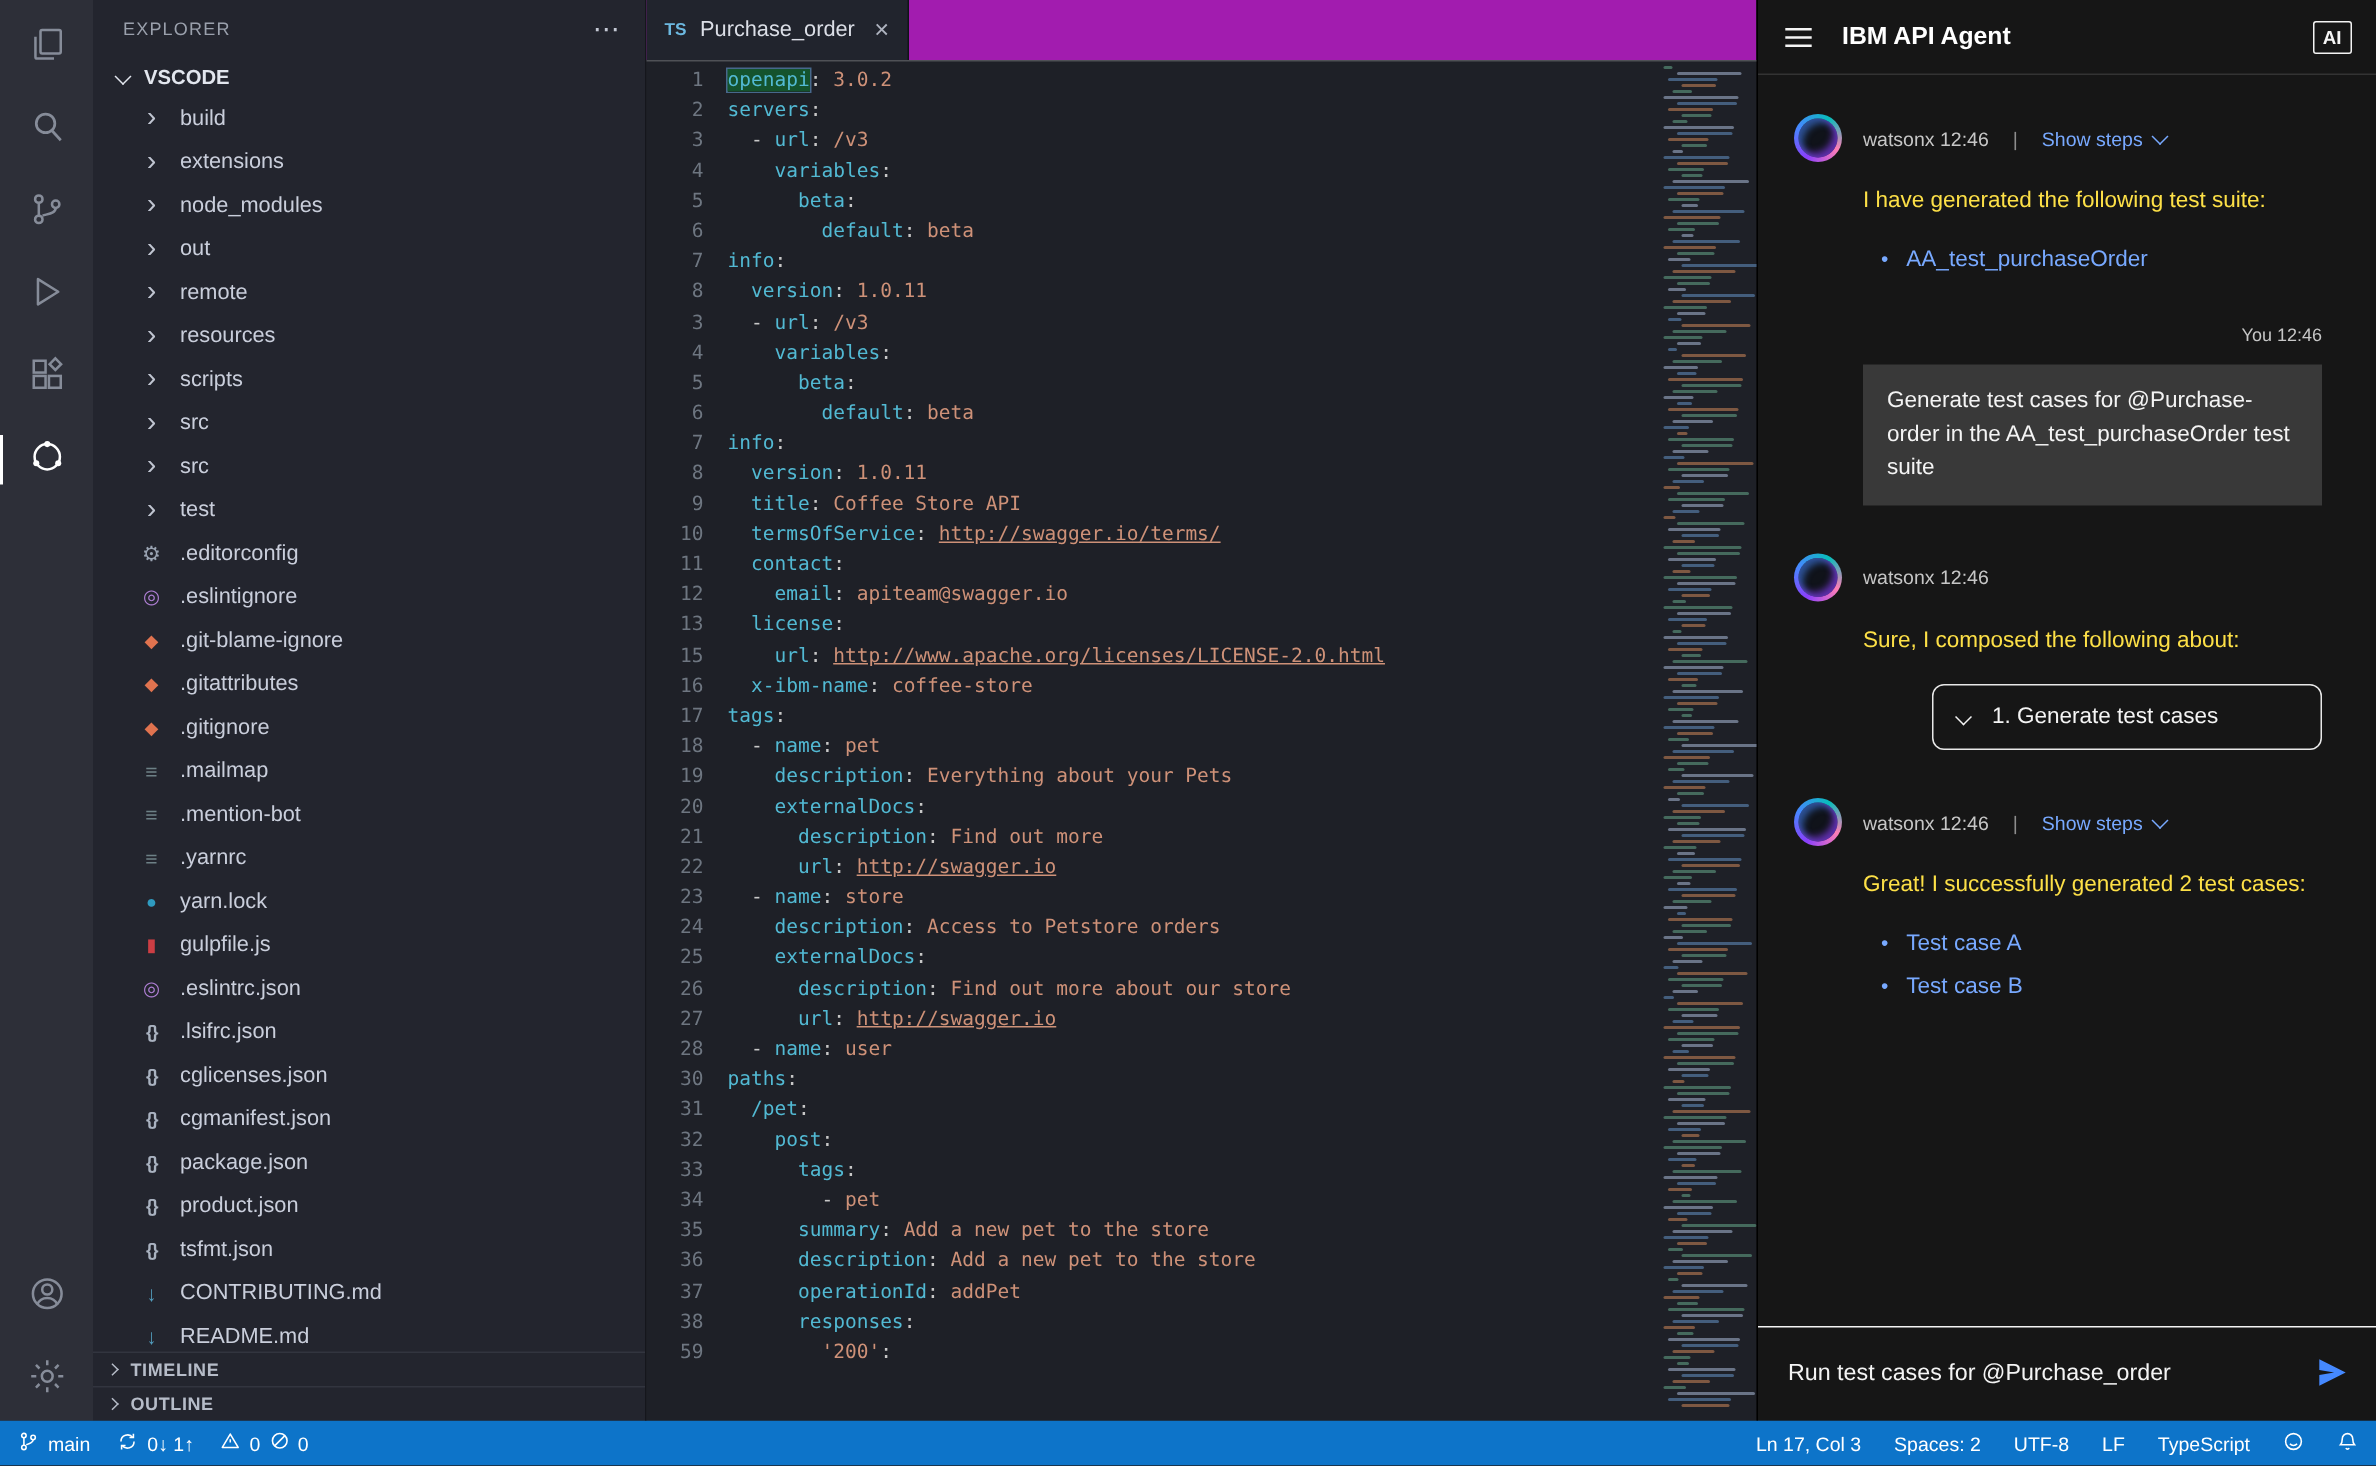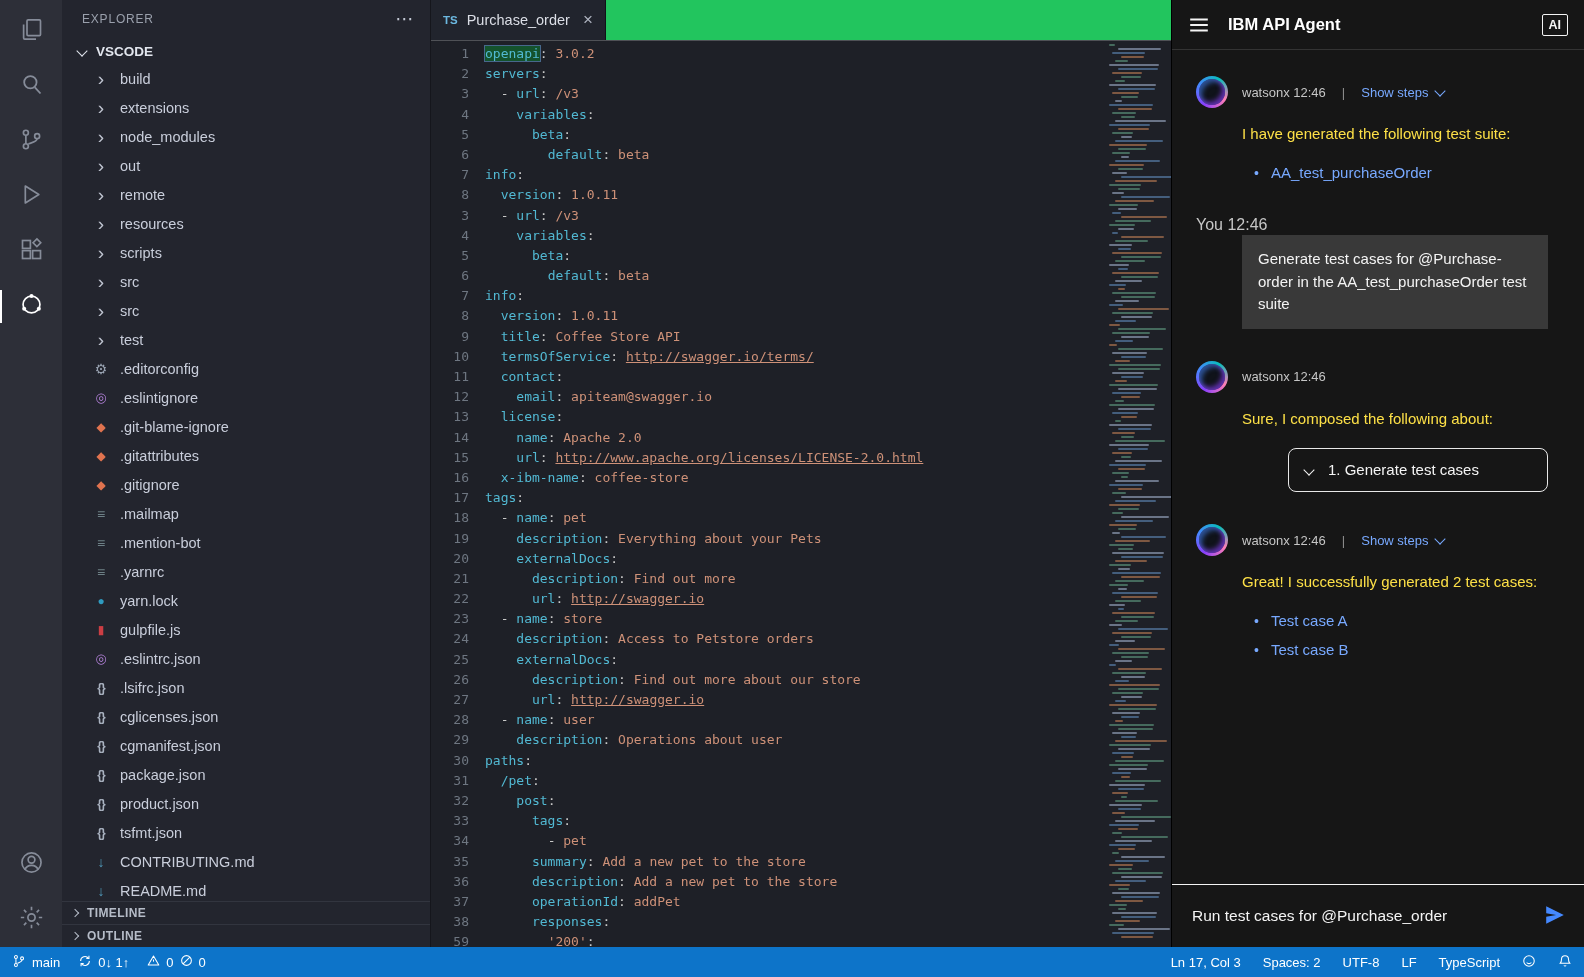--- a/index.html
+++ b/index.html
@@ -34,21 +34,21 @@
   .tree-label{color:#c9cedb}
   .sb-section{flex:none;display:flex;align-items:center;gap:9px;height:22px;padding-left:10px;font-size:12px;font-weight:700;letter-spacing:.4px;color:#b6bcc8;border-top:1px solid #32353f;cursor:pointer}
 
   
   .chev{display:inline-block;width:7px;height:7px;border-right:1.6px solid currentColor;border-bottom:1.6px solid currentColor;transform:rotate(45deg)}
   .chev.r{transform:rotate(-45deg)}
   .chev.sm{width:5px;height:5px}
 
   
   .editorwrap{flex:1;min-width:0;display:flex;flex-direction:column;background:#1e2027}
-  .tabbar{height:40px;flex:none;background:#22c55e;display:flex}
+  .tabbar{height:40px;flex:none;background:#a21caf;display:flex}
   .tab{display:flex;align-items:center;gap:9px;padding:0 12px;background:#21242d;color:#dbdee6;font-size:14.5px;border-right:1px solid #101218;cursor:pointer}
   .tab-badge{color:#6cb8e0;font-size:11.5px;font-weight:700}
   .tab-close{color:#aeb3bf;font-size:17px;margin-left:4px;cursor:pointer}
   .code-area{flex:1;position:relative;overflow:hidden;border-top:1px solid rgba(255,255,255,.22)}
   .code-scroll{position:absolute;top:0;left:0;right:70px;bottom:0;font-family:"DejaVu Sans Mono","Liberation Mono",monospace;font-size:13px;padding-top:3px}
   .code-line{display:flex;height:20.2px;line-height:20.2px}
   .ln{width:38px;flex:none;text-align:right;padding-right:16px;color:#6e7681}
   .code{white-space:pre;color:#d4d4d4}
   .tk-k{color:#52b9d3}
   .tk-v{color:#ce9178}
@@ -71,21 +71,21 @@
   .avatar::after{content:"";position:absolute;inset:3px;border-radius:50%;background:#10131a;box-shadow:inset -3px -3px 5px rgba(138,63,252,.65),inset 3px 3px 5px rgba(69,137,255,.55)}
   .meta-sep{color:#8d8d8d;margin:0 2px}
   .steps{color:#78a9ff;display:inline-flex;align-items:center;gap:8px;cursor:pointer;text-decoration:none}
   .steps .chev{margin-top:-3px}
   .msg-body{margin:15px 0 0 46px;font-size:15px;line-height:1.5;max-width:316px}
   .msg-body p{margin:0;color:#fde047}
   .msg-links{list-style:none;margin:16px 0 0 12px;padding:0}
   .msg-links li{margin:7px 0;display:flex;gap:12px;align-items:baseline}
   .bullet{color:#78a9ff;font-size:14px}
   .msg-links a{color:#78a9ff;text-decoration:none;cursor:pointer}
-  .user-meta{font-size:16px;color:#c6c6c6;margin-bottom:1px}
+  .user-meta{text-align:right;font-size:12px;color:#c6c6c6;margin-bottom:13px}
   .user-box{background:#393939;margin-left:46px;padding:13px 16px;font-size:15px;line-height:1.5;color:#f4f4f4}
   .plan-box{margin:18px 0 0 46px;border:1px solid #e8e8e8;border-radius:8px;height:42px;display:flex;align-items:center;gap:15px;padding:0 16px;font-size:15px;cursor:pointer;max-width:274px}
   .chat-input{flex:none;height:62px;border-top:1px solid #f4f4f4;display:flex;align-items:center;padding:0 18px;gap:10px}
   .chat-input input{flex:1;background:transparent;border:none;outline:none;color:#f4f4f4;font-size:15.5px;font-family:inherit}
   .send-btn{background:none;border:none;padding:0;cursor:pointer;display:flex}
   .send-btn svg{width:22px;height:22px}
 
   
   .statusbar{height:30px;background:#0d74c9;color:#fff;display:flex;align-items:center;font-size:13px;padding:0 12px;gap:18px}
   .sb-item{display:flex;align-items:center;gap:6px;cursor:pointer;line-height:0}
@@ -421,24 +421,20 @@
           <div class="code-line">
             <span class="ln">12</span>
             <span class="code">    <span class="tk-k">email</span><span class="tk-p">:</span> <span class="tk-v">apiteam@swagger.io</span></span>
           </div>
 
           <div class="code-line">
             <span class="ln">13</span>
             <span class="code">  <span class="tk-k">license</span><span class="tk-p">:</span></span>
           </div>
 
-          <div class="code-line">
-            <span class="ln">14</span>
-            <span class="code">    <span class="tk-k">name</span><span class="tk-p">:</span> <span class="tk-v">Apache 2.0</span></span>
-          </div>
 
           <div class="code-line">
             <span class="ln">15</span>
             <span class="code">    <span class="tk-k">url</span><span class="tk-p">:</span> <span class="tk-v tk-u">http://www.apache.org/licenses/LICENSE-2.0.html</span></span>
           </div>
 
           <div class="code-line">
             <span class="ln">16</span>
             <span class="code">  <span class="tk-k">x-ibm-name</span><span class="tk-p">:</span> <span class="tk-v">coffee-store</span></span>
           </div>
@@ -496,24 +492,20 @@
           <div class="code-line">
             <span class="ln">27</span>
             <span class="code">      <span class="tk-k">url</span><span class="tk-p">:</span> <span class="tk-v tk-u">http://swagger.io</span></span>
           </div>
 
           <div class="code-line">
             <span class="ln">28</span>
             <span class="code">  <span class="tk-p">- </span><span class="tk-k">name</span><span class="tk-p">:</span> <span class="tk-v">user</span></span>
           </div>
 
-          <div class="code-line">
-            <span class="ln">29</span>
-            <span class="code">    <span class="tk-k">description</span><span class="tk-p">:</span> <span class="tk-v">Operations about user</span></span>
-          </div>
 
           <div class="code-line">
             <span class="ln">30</span>
             <span class="code"><span class="tk-k">paths</span><span class="tk-p">:</span></span>
           </div>
 
           <div class="code-line">
             <span class="ln">31</span>
             <span class="code">  <span class="tk-k">/pet</span><span class="tk-p">:</span></span>
           </div>

